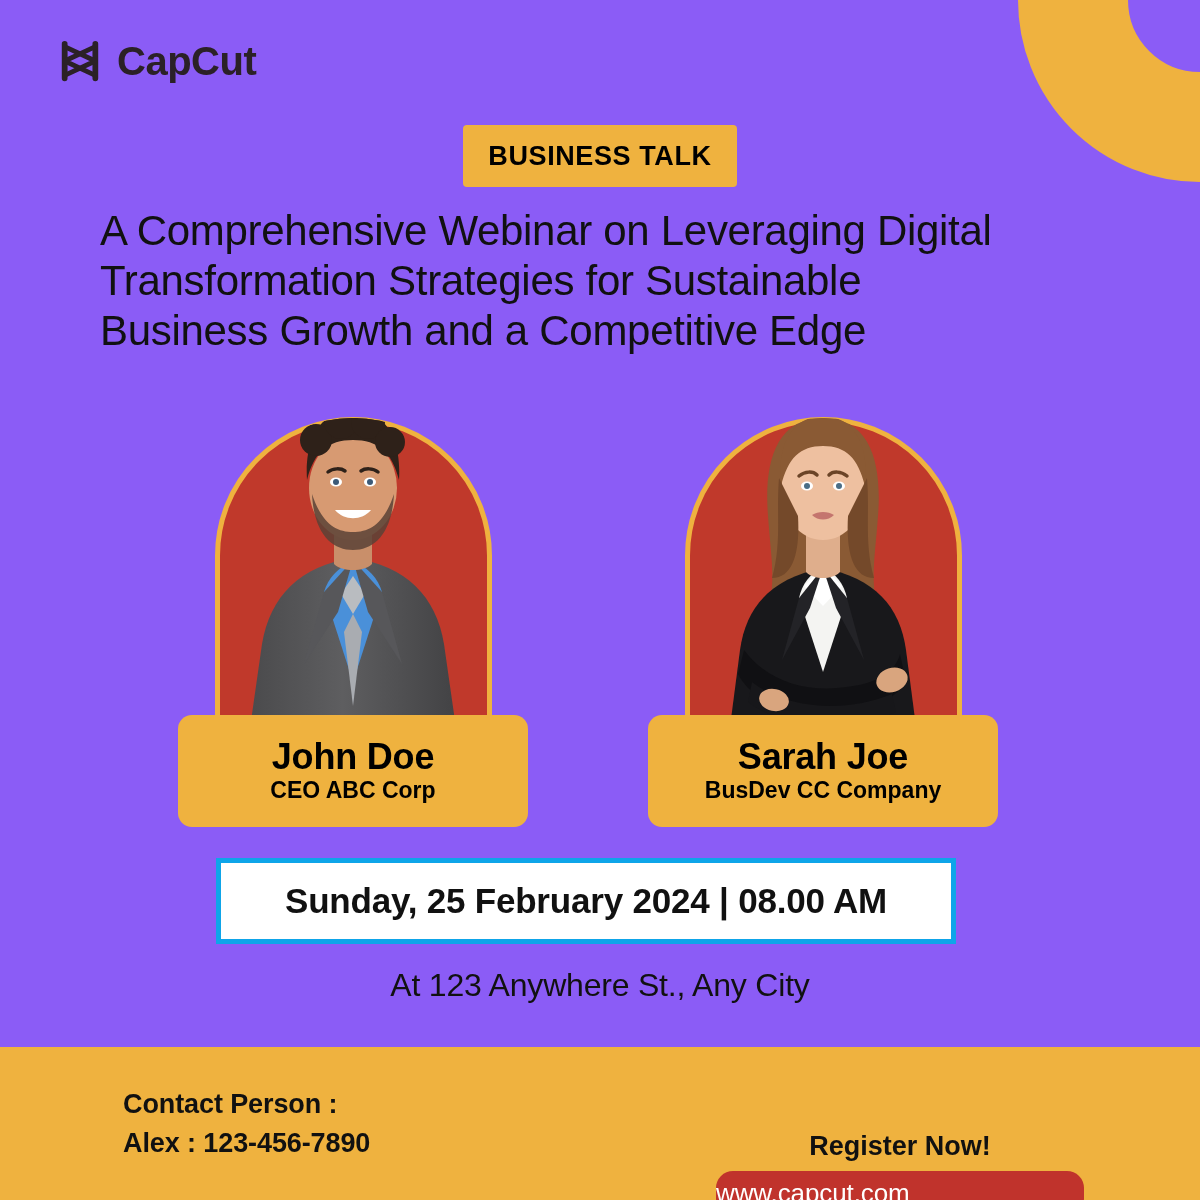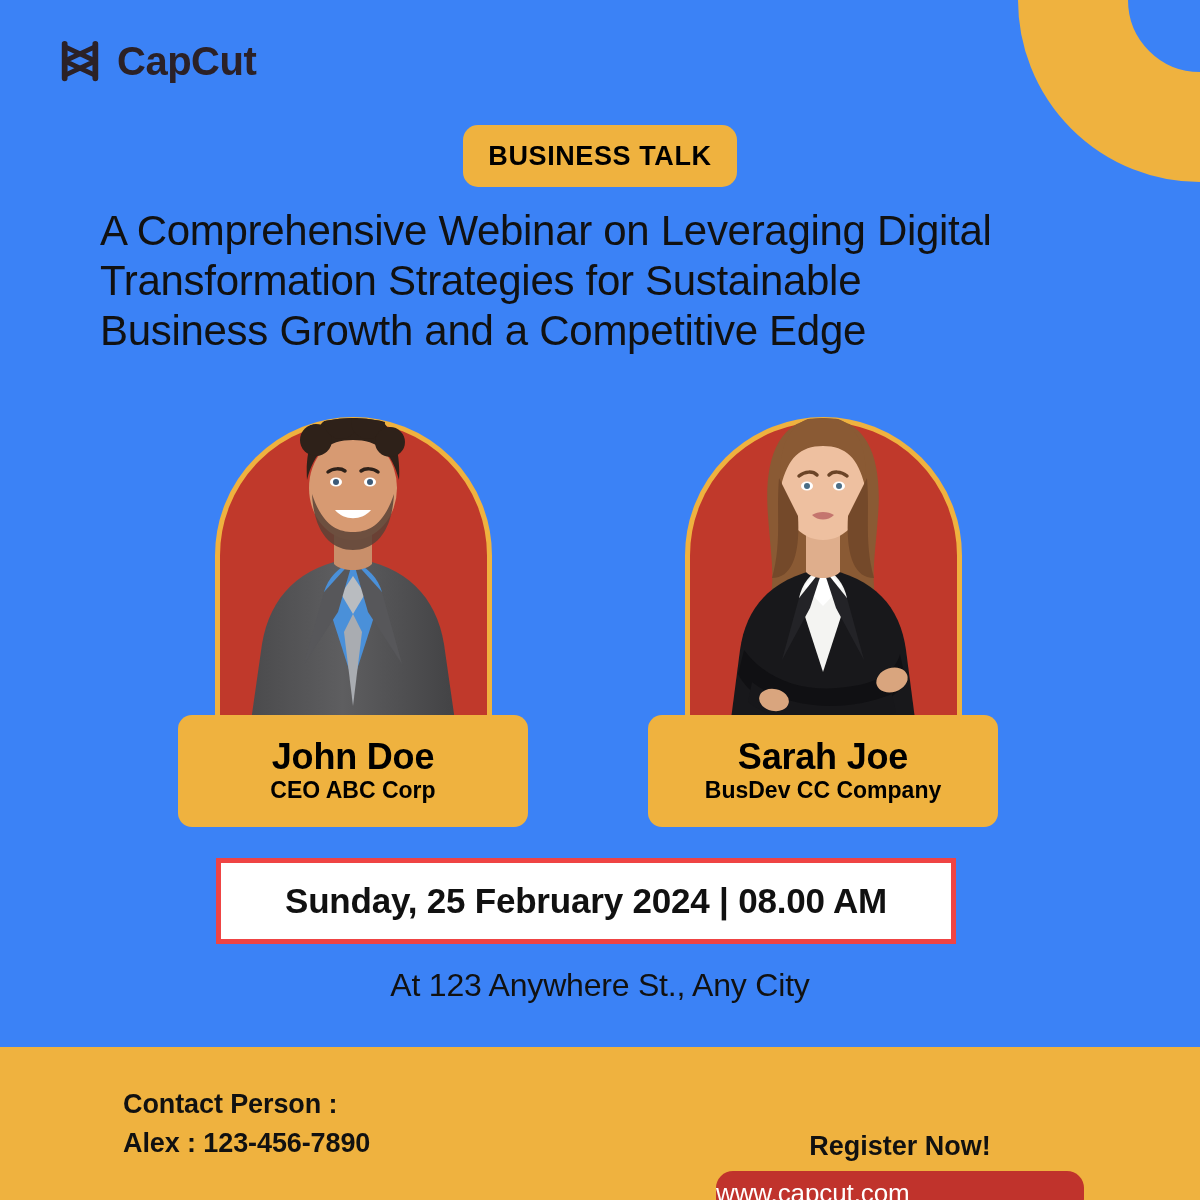--- a/index.html
+++ b/index.html
@@ -10,21 +10,21 @@
     width: 1200px;
     height: 1200px;
     background: #ffffff;
     font-family: "Liberation Sans", sans-serif;
     overflow: hidden;
   }
   .poster {
     position: relative;
     width: 1200px;
     height: 1200px;
-    background: #3b82f6;
+    background: #8b5cf6;
     overflow: hidden;
   }
 
   
   .corner-ring {
     position: absolute;
     top: -182px;
     right: -182px;
     width: 364px;
     height: 364px;
@@ -57,21 +57,21 @@
   }
 
   
   .badge {
     position: absolute;
     left: 463px;
     top: 125px;
     width: 274px;
     height: 62px;
     background: #EFB23F;
-    border-radius: 15px;
+    border-radius: 4px;
     display: flex;
     align-items: center;
     justify-content: center;
   }
   .badge-label {
     font-size: 27px;
     font-weight: 700;
     color: #000000;
     letter-spacing: 0.6px;
     text-align: center;
@@ -158,21 +158,21 @@
     line-height: 1.1;
   }
 
   
   .date-box {
     position: absolute;
     left: 216px;
     top: 858px;
     width: 740px;
     height: 86px;
-    border: 5px solid #ef4444;
+    border: 5px solid #0ea5e9;
     box-sizing: border-box;
     background: #ffffff;
     display: flex;
     align-items: center;
     justify-content: center;
   }
   .date-text {
     font-size: 35px;
     font-weight: 700;
     color: #111111;

